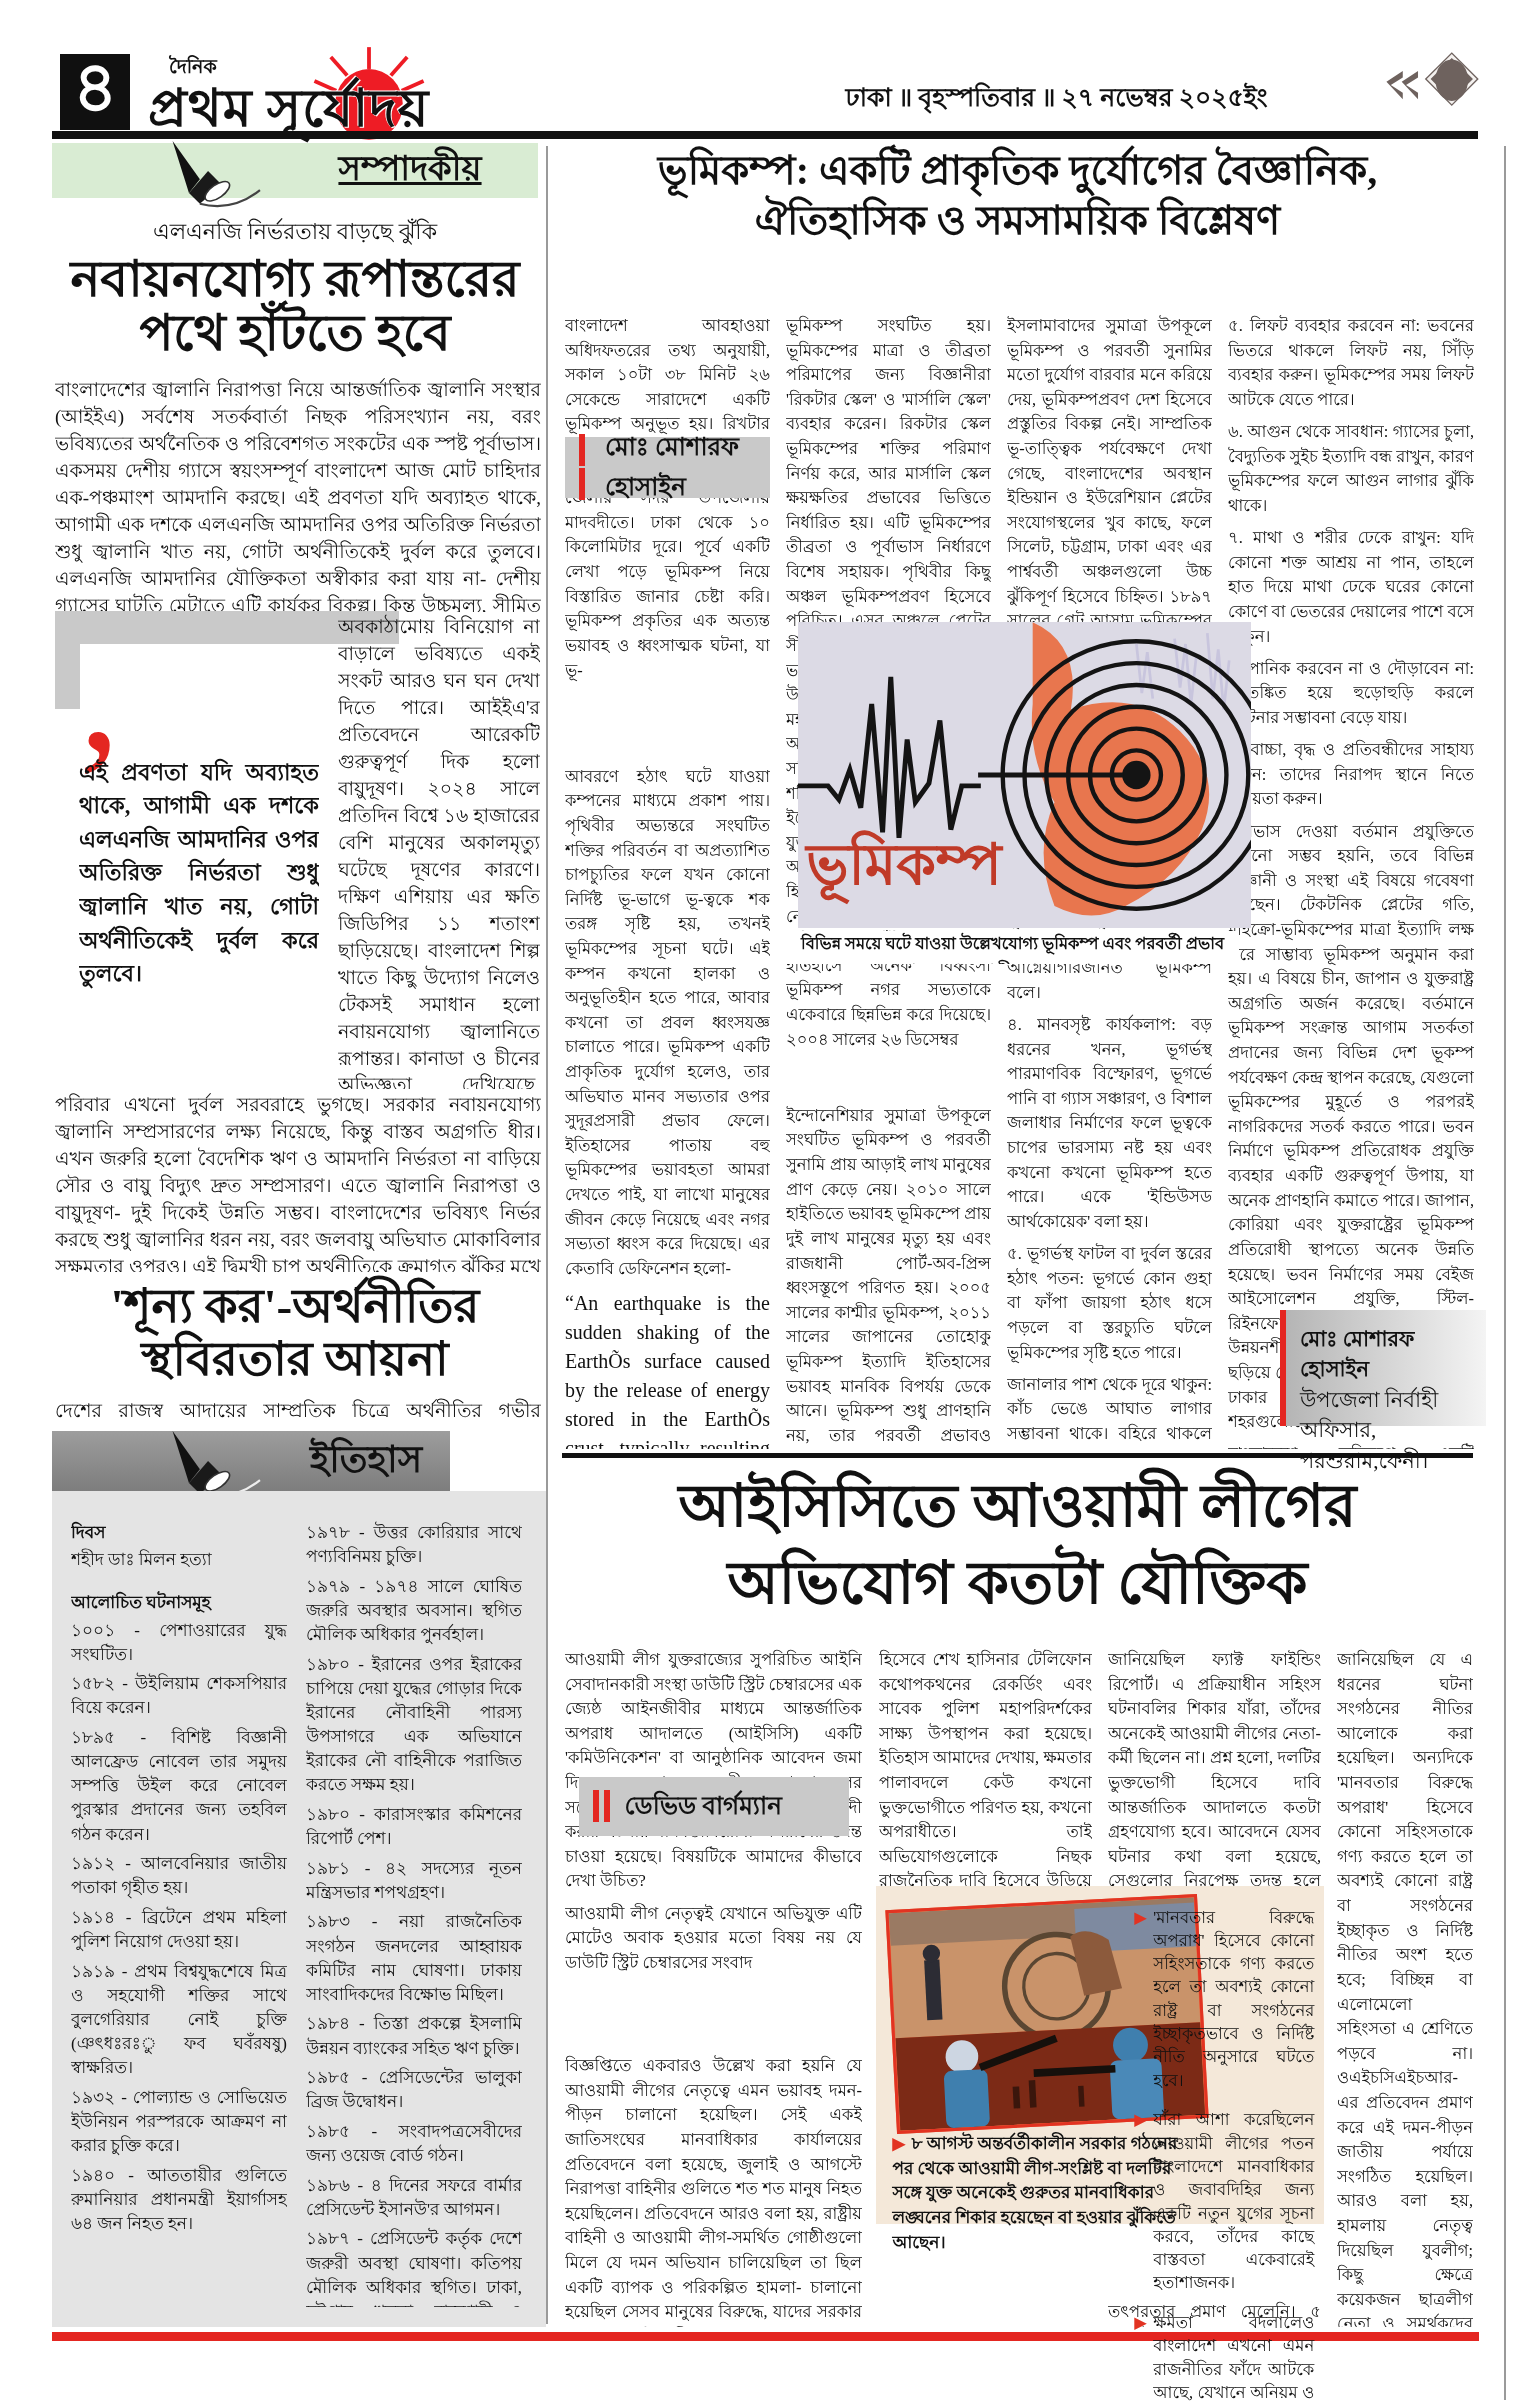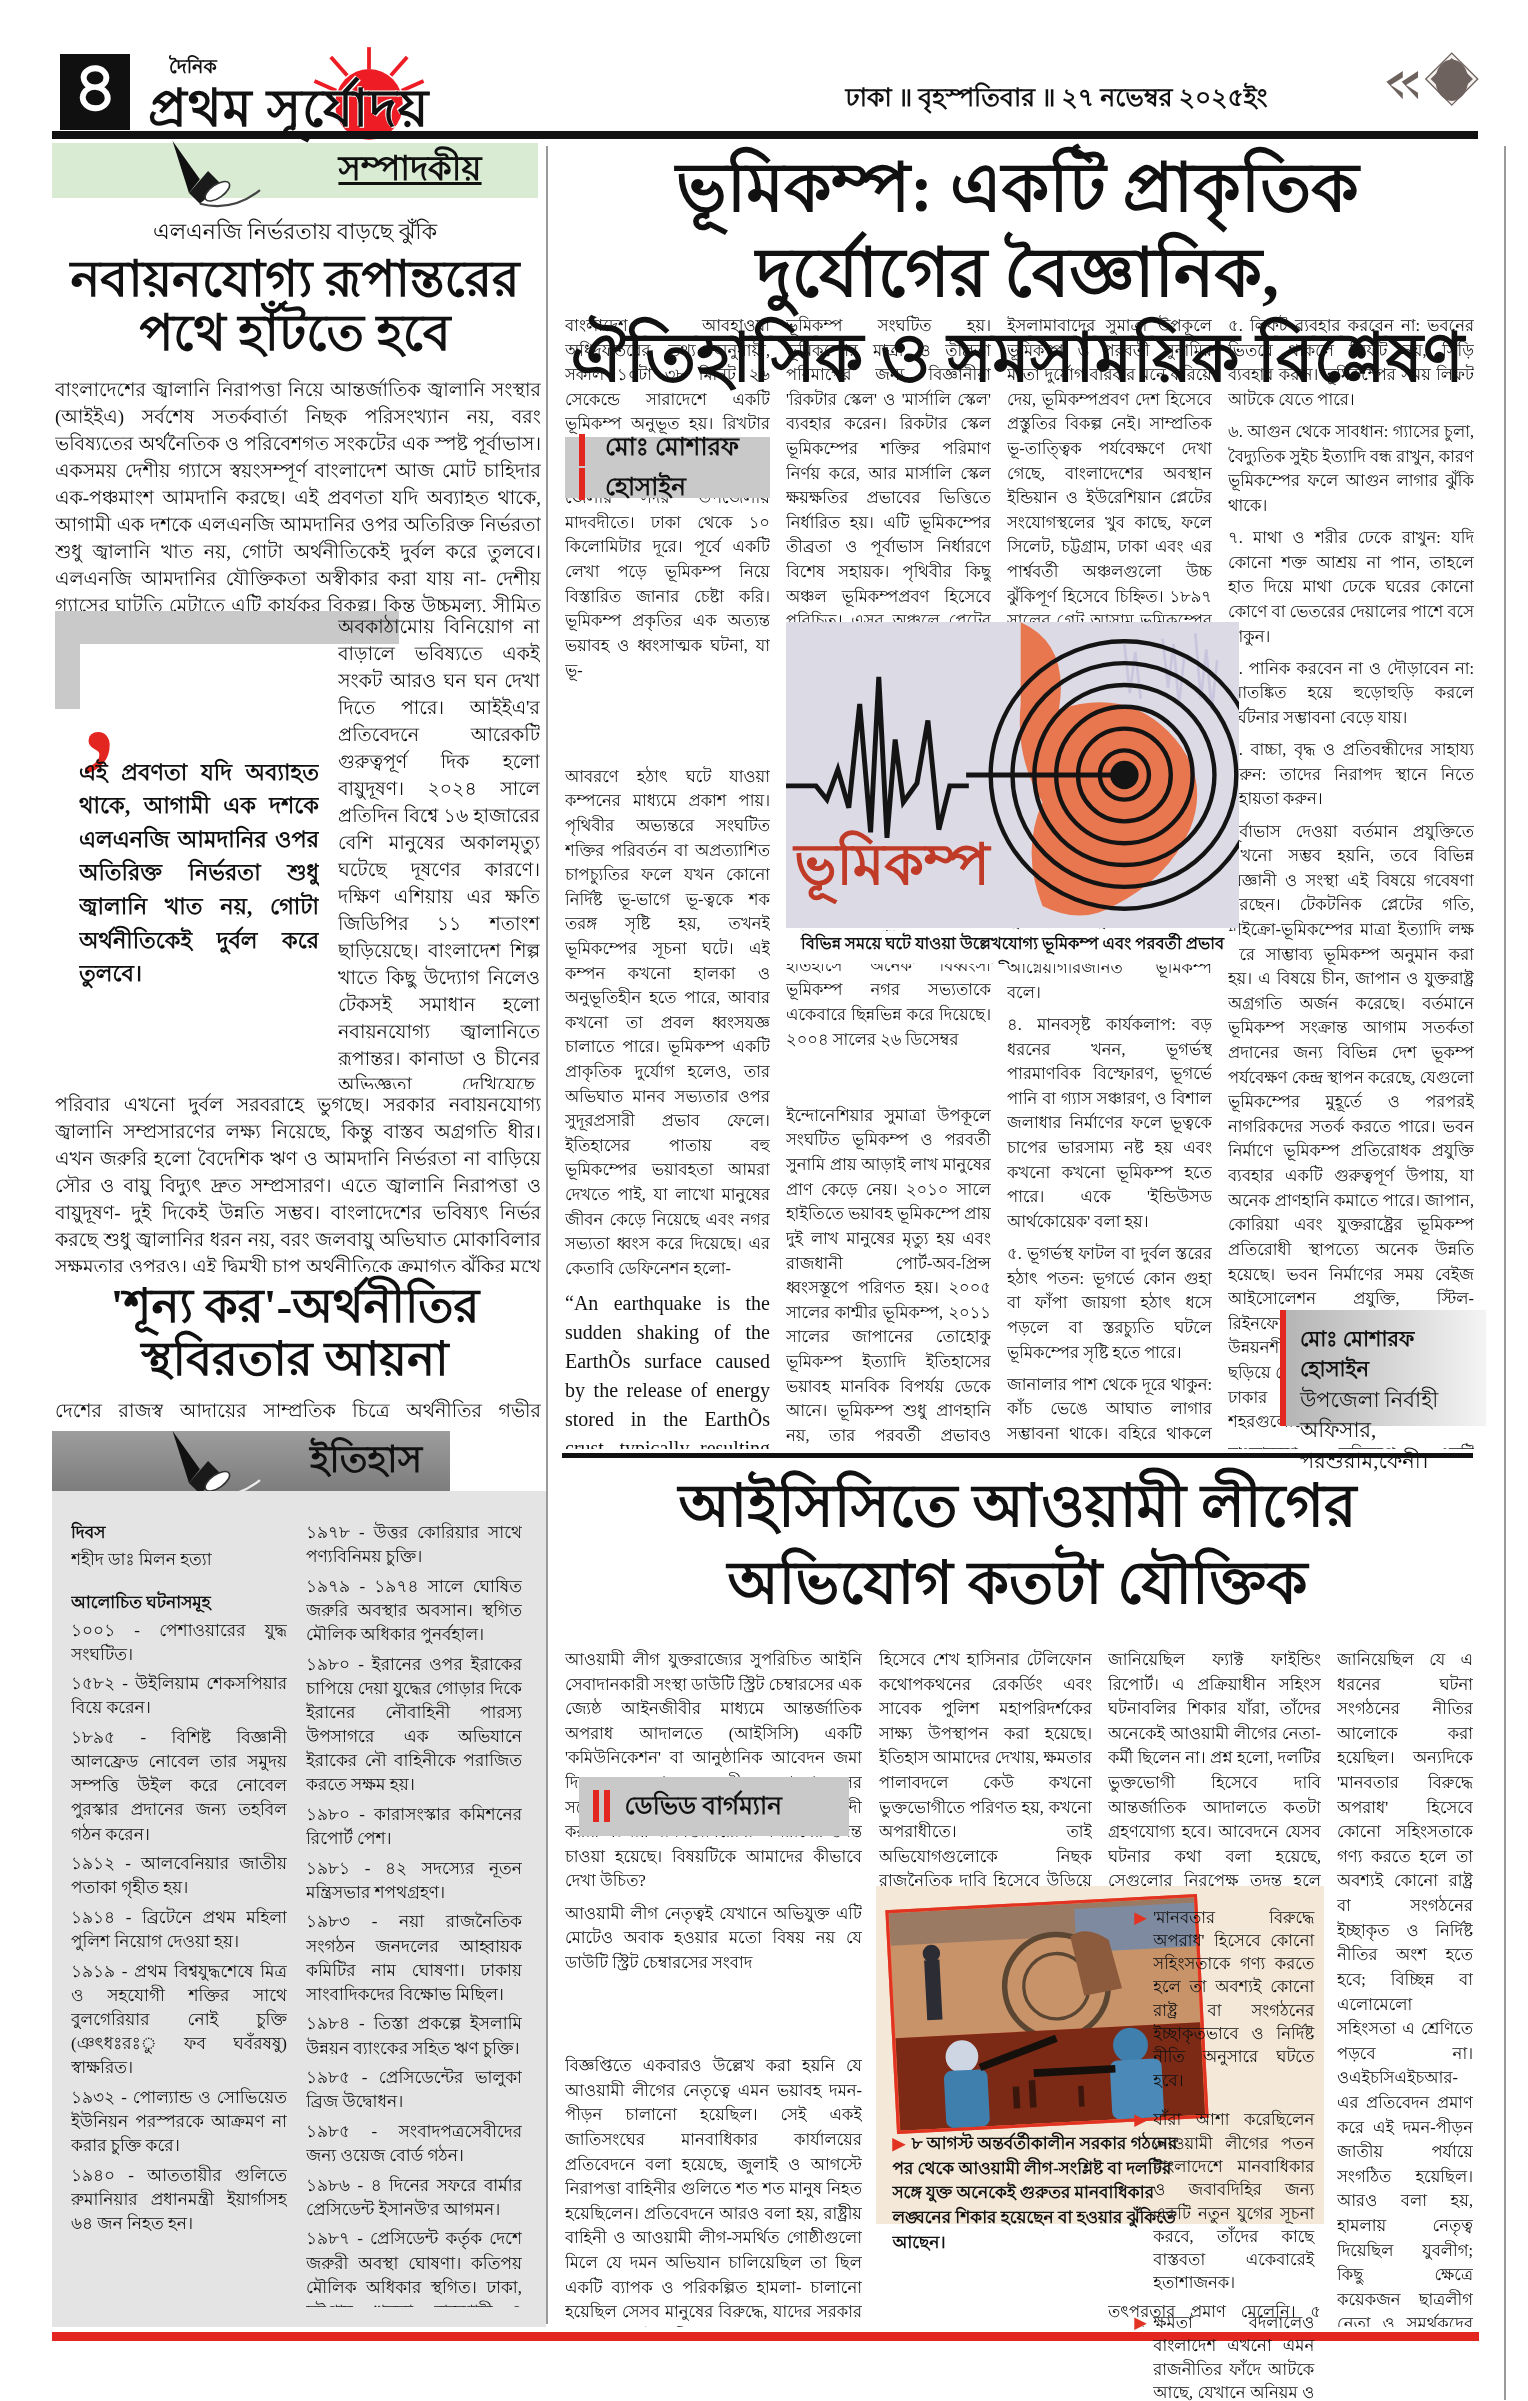--- a/index.html
+++ b/index.html
@@ -31,35 +31,35 @@
   .pullquote-bar{background:#c9c9c9;}
   .pq-mark{color:#e42621;font-size:164px;line-height:.55;font-family:"Liberation Serif",serif;}
   .pq-text{font-size:22.4px;font-weight:bold;line-height:1.5;}
   .zt-h1{font-size:47px;font-weight:bold;line-height:1.12;}
   .hist-box{background:#e4e4e4;}
   .hist-col{font-size:17px;line-height:1.42;}
   .hist-col .hd{font-weight:bold;margin:18.6px 0 3.3px 0;}
   .hist-col .it{margin:0 0 5.5px 0;text-align:justify;}
 
   
-  .main-h1{font-size:68px;font-weight:bold;line-height:1.25;}
+  .main-h1{font-size:40px;font-weight:bold;line-height:1.25;}
   .icc-h1{font-size:59px;font-weight:bold;line-height:1.3;}
   .colbox{font-size:16.4px;line-height:1.5;}
   .colbox p{margin:0 0 7.6px 0;}
   .byline{background:#c9c9c9;display:flex;align-items:center;z-index:5;}
   .byline .bars{display:inline-block;margin:0 9.8px 0 14px;}
   .byline .bars i{display:inline-block;width:6px;height:32px;background:#e42621;margin-right:4.9px;}
   .byline .nm{font-size:24.6px;font-weight:bold;}
   .quote-en{font-size:20px;line-height:1.45;text-align:justify;}
   .authorbox{background:linear-gradient(90deg,#b5b5b5,#f4f4f4);border-left:6px solid #e42621;z-index:5;padding:14px 11px 5.5px 14px;}
   .authorbox div{font-size:21px;font-weight:bold;line-height:1.45;}
   .spacer{width:100%;}
 
   
-  .eqimg{background:#dcdae5;z-index:5;}
+  .eqimg{background:#dcdae5;z-index:5;margin-left:12px;}
   .eqcap{font-size:16.4px;font-weight:bold;background:#fff;z-index:5;}
 
   
   .photobox{background:#f4e8d9;z-index:5;}
   .tiltphoto{position:absolute;left:15.3px;top:16.4px;width:306px;height:218px;transform:rotate(-3deg);background:#ec6a3e;border:3.3px solid #e23322;overflow:hidden;}
   .pb-cap{position:absolute;left:16.4px;top:246px;width:306px;font-size:17px;font-weight:bold;line-height:1.45;}
   .pb-bullets{position:absolute;right:9.8px;top:19.6px;width:180px;font-size:16.4px;line-height:1.42;}
   .bullet-item{margin-bottom:16.4px;display:flex;}
   .tri{color:#e23322;font-size:16.4px;margin-right:6.5px;flex:0 0 auto;}
 </style>

